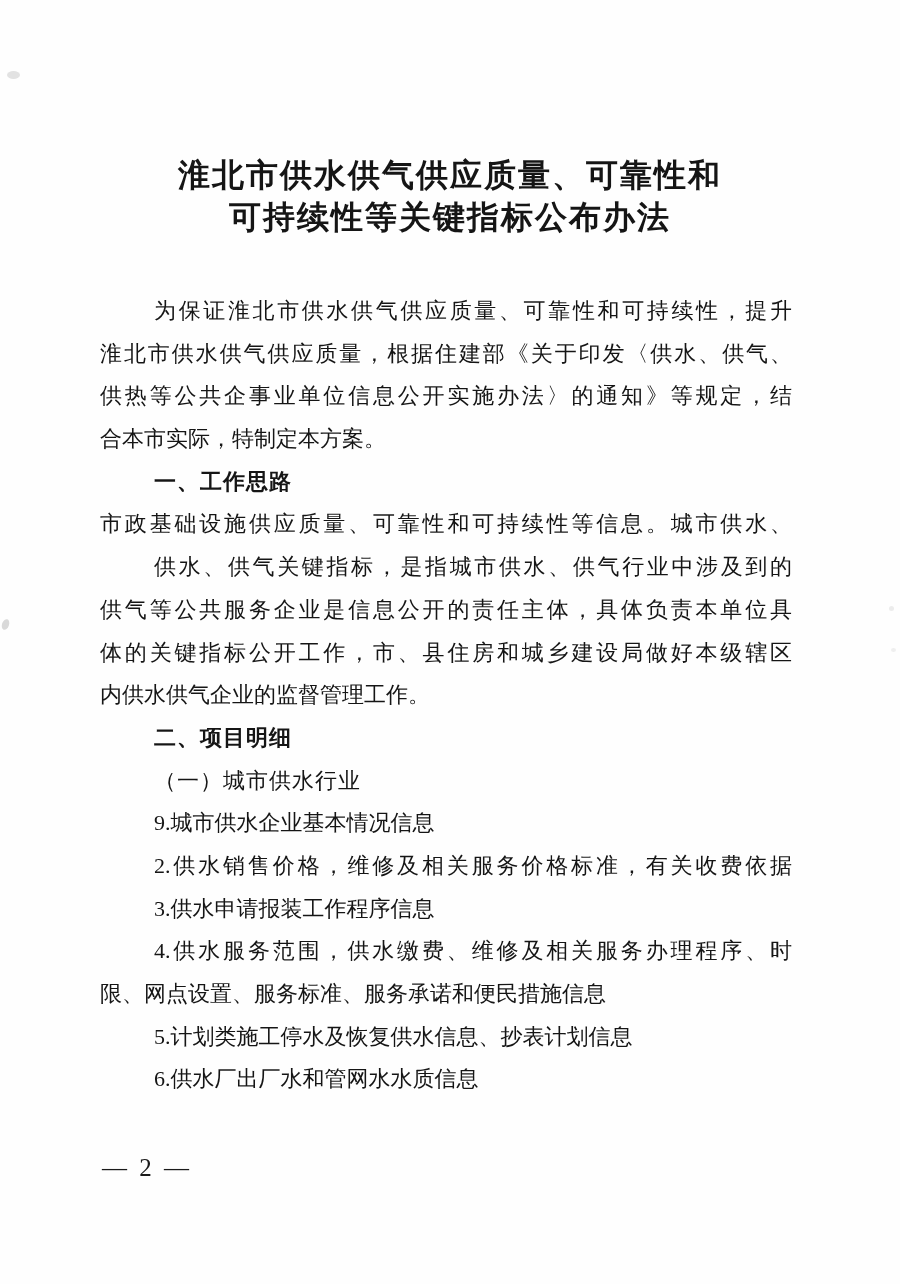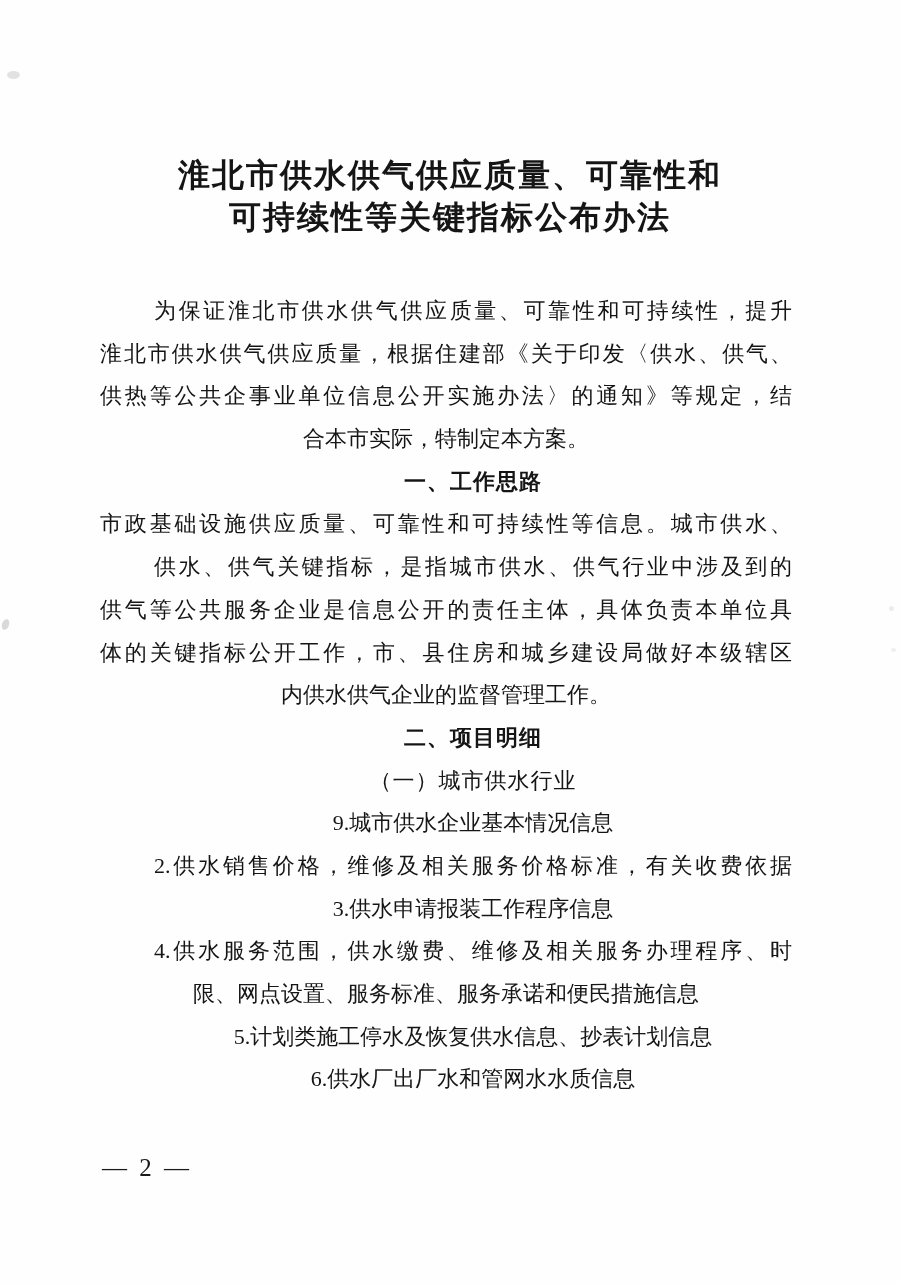--- a/index.html
+++ b/index.html
@@ -33,21 +33,21 @@
   .body-block {
     position: absolute;
     top: 290px;
     left: 100px;
     width: 692px;
     font-size: 22px;
   }
   .line {
     height: 42.7px;
     line-height: 42.7px;
-    text-align: center;
+    text-align: left;
   }
   .j {
     text-align: justify;
     text-align-last: justify;
   }
   .indent {
     text-indent: 54px;
   }
   .hei {
     font-family: "Liberation Sans", sans-serif;

